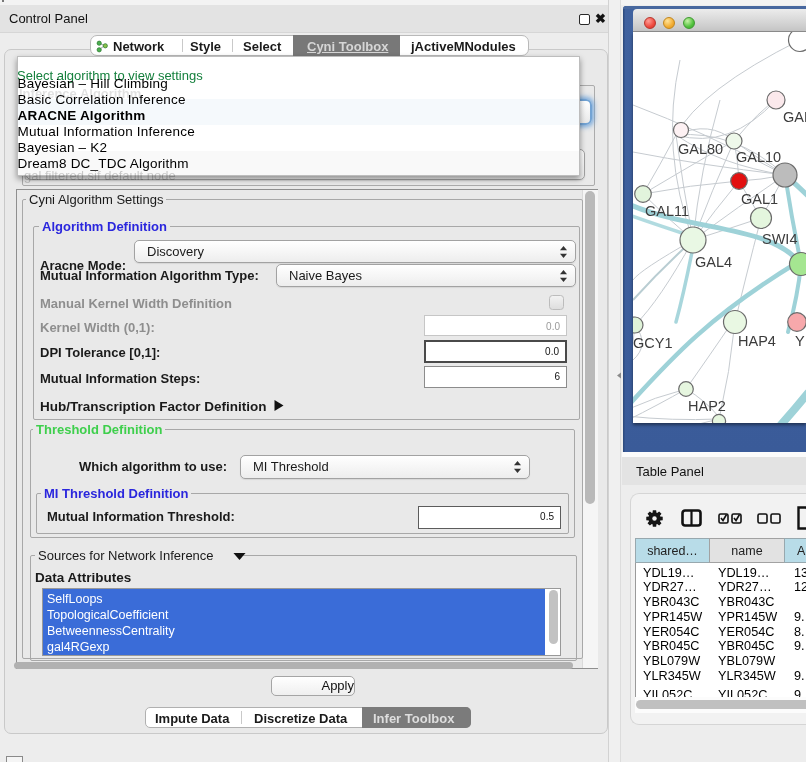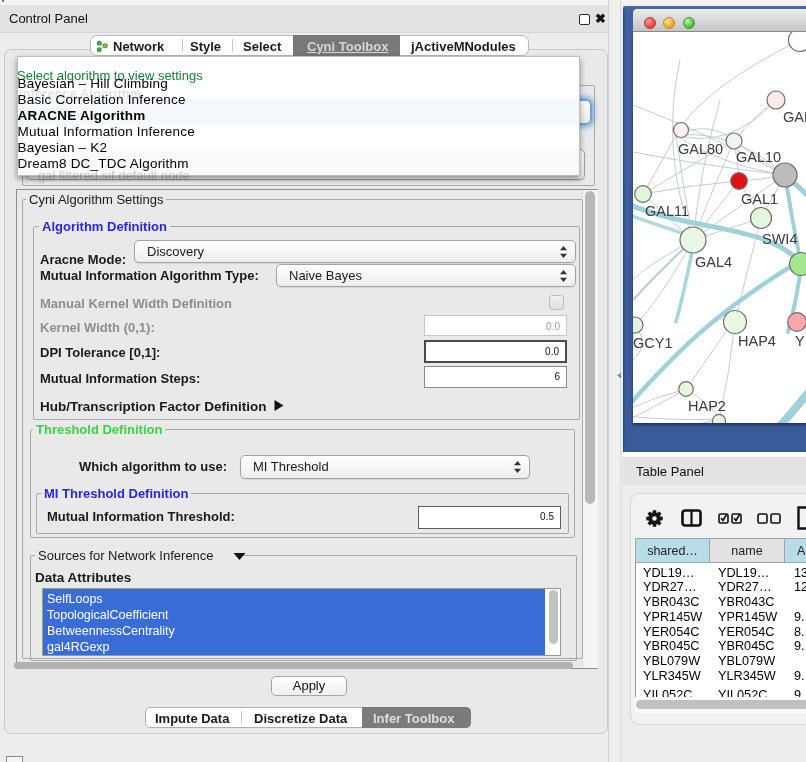--- a/index.html
+++ b/index.html
@@ -57,21 +57,21 @@
 <div class="abs" style="left:584.5px;top:191px;width:10px;height:313px;background:#b9b9b9;border-radius:5px;"></div>
 
 <div class="abs" style="left:14px;top:661.5px;width:559px;height:7.5px;background:#b1b1b1;border-radius:4px;"></div>
 
 <div class="gbox" style="left:22px;top:199px;width:559px;height:458px;"></div>
 <div class="gtitle" style="left:26px;top:192px;color:#1a1a1a;">Cyni Algorithm Settings</div>
 
 <div class="gbox" style="left:33px;top:226px;width:545px;height:192px;"></div>
 <div class="gtitle" style="left:39px;top:219px;color:#2a26dd;font-weight:700;">Algorithm Definition</div>
 
-<div class="abs lbl" style="left:40px;top:252px;">Aracne Mode:</div>
+<div class="abs lbl" style="left:40px;top:258px;">Aracne Mode:</div>
 <div class="combo" style="left:134px;top:240px;width:440px;height:21px;">
   <span class="ctext">Discovery</span>
   <svg class="carr" viewBox="0 0 9 14">
       <path d="M4.5 1 L8 5.3 H1 Z" fill="#333"></path>
       <path d="M4.5 13 L1 8.7 H8 Z" fill="#333"></path>
     </svg>
 </div>
 <div class="abs lbl" style="left:40px;top:268px;">Mutual Information Algorithm Type:</div>
 <div class="combo" style="left:276px;top:264px;width:298px;height:21px;">
   <span class="ctext">Naive Bayes</span>
@@ -120,37 +120,37 @@
 <svg class="abs" style="left:233px;top:552px;" width="13" height="9" viewBox="0 0 15 9">
     <path d="M0.5 0.5 H14.5 L7.5 8.5 Z" fill="#111"></path>
   </svg>
 <div class="abs lbl" style="left:35px;top:570px;font-size:13.5px;">Data Attributes</div>
 
 <div class="abs" style="left:42px;top:588px;width:519px;height:67.5px;background:#ffffff;border:1px solid #999;box-sizing:border-box;"></div>
 <div class="abs" style="left:43px;top:589px;width:502px;height:65.5px;background:#3a6cd8;"></div>
 <div class="abs" style="left:47px;top:590.5px;font-size:12.5px;color:#ffffff;line-height:16.3px;">SelfLoops<br>TopologicalCoefficient<br>BetweennessCentrality<br>gal4RGexp</div>
 <div class="abs" style="left:549px;top:589.5px;width:9px;height:54px;background:#c2c2c2;border-radius:4.5px;"></div>
 
-<div class="abs" style="left:271px;top:676px;width:76px;height:20px;border:1px solid #a5a5a5;border-radius:5px;background:linear-gradient(#ffffff,#efefef);box-sizing:border-box;text-align:center;line-height:18px;font-size:13px;color:#111;">Apply</div>
+<div class="abs" style="left:271px;top:676px;width:84px;height:20px;border:1px solid #a5a5a5;border-radius:5px;background:linear-gradient(#ffffff,#efefef);box-sizing:border-box;text-align:right;line-height:18px;font-size:13px;color:#111;">Apply</div>
 
 <div class="abs" style="left:145px;top:707px;width:326px;height:21px;background:#ffffff;border:1px solid #b0b0b0;border-radius:5px;box-sizing:border-box;"></div>
 <div class="abs" style="left:362px;top:707px;width:109px;height:21px;background:#7b7b7b;border-radius:0 5px 5px 0;"></div>
 <div class="abs" style="left:241px;top:711px;width:1px;height:13px;background:#c9c9c9;"></div>
 <div class="abs lbl" style="left:155px;top:711px;">Impute Data</div>
 <div class="abs lbl" style="left:254px;top:711px;">Discretize Data</div>
 <div class="abs" style="left:373px;top:711px;font-size:13px;font-weight:700;color:#dedede;">Infer Toolbox</div>
 
 <div class="abs" style="left:6px;top:756px;width:17px;height:12px;border:1.5px solid #8a8a8a;background:#f5f5f5;box-sizing:border-box;"></div>
 
 <div class="abs" style="left:17px;top:56px;width:563px;height:120px;background:#ffffff;border:1px solid #bdbdbd;box-shadow:0 3px 6px rgba(0,0,0,0.4);box-sizing:border-box;"></div>
 <div class="abs" style="left:17px;top:68px;width:563px;font-size:13px;color:#15803d;">Select algorithm to view settings</div>
 <div class="abs" style="left:18px;top:99px;width:561px;height:26px;background:rgba(110,165,215,0.07);"></div>
 <div class="abs" style="left:18px;top:151px;width:561px;height:24px;background:rgba(60,60,60,0.03);"></div>
 <div class="abs" style="left:19px;top:86px;font-size:13px;font-weight:700;color:rgba(0,0,0,0.12);">Inference Algorithm</div>
-<div class="abs" style="left:38px;top:168px;font-size:13px;color:rgba(0,0,0,0.2);text-align:right;">gal filtered.sif default node</div>
+<div class="abs" style="left:24px;top:168px;font-size:13px;color:rgba(0,0,0,0.2);text-align:right;">gal filtered.sif default node</div>
 <div class="abs" style="left:17.5px;top:75.5px;font-size:13.5px;letter-spacing:0.2px;color:#000;line-height:16px;white-space:nowrap;">
 Bayesian – Hill Climbing<br>
 Basic Correlation Inference<br>
 <b>ARACNE Algorithm</b><br>
 Mutual Information Inference<br>
 Bayesian – K2<br>
 Dream8 DC_TDC Algorithm
 </div>
 
 <div class="abs" style="left:608px;top:0;width:1px;height:762px;background:#d2d2d2;"></div>

